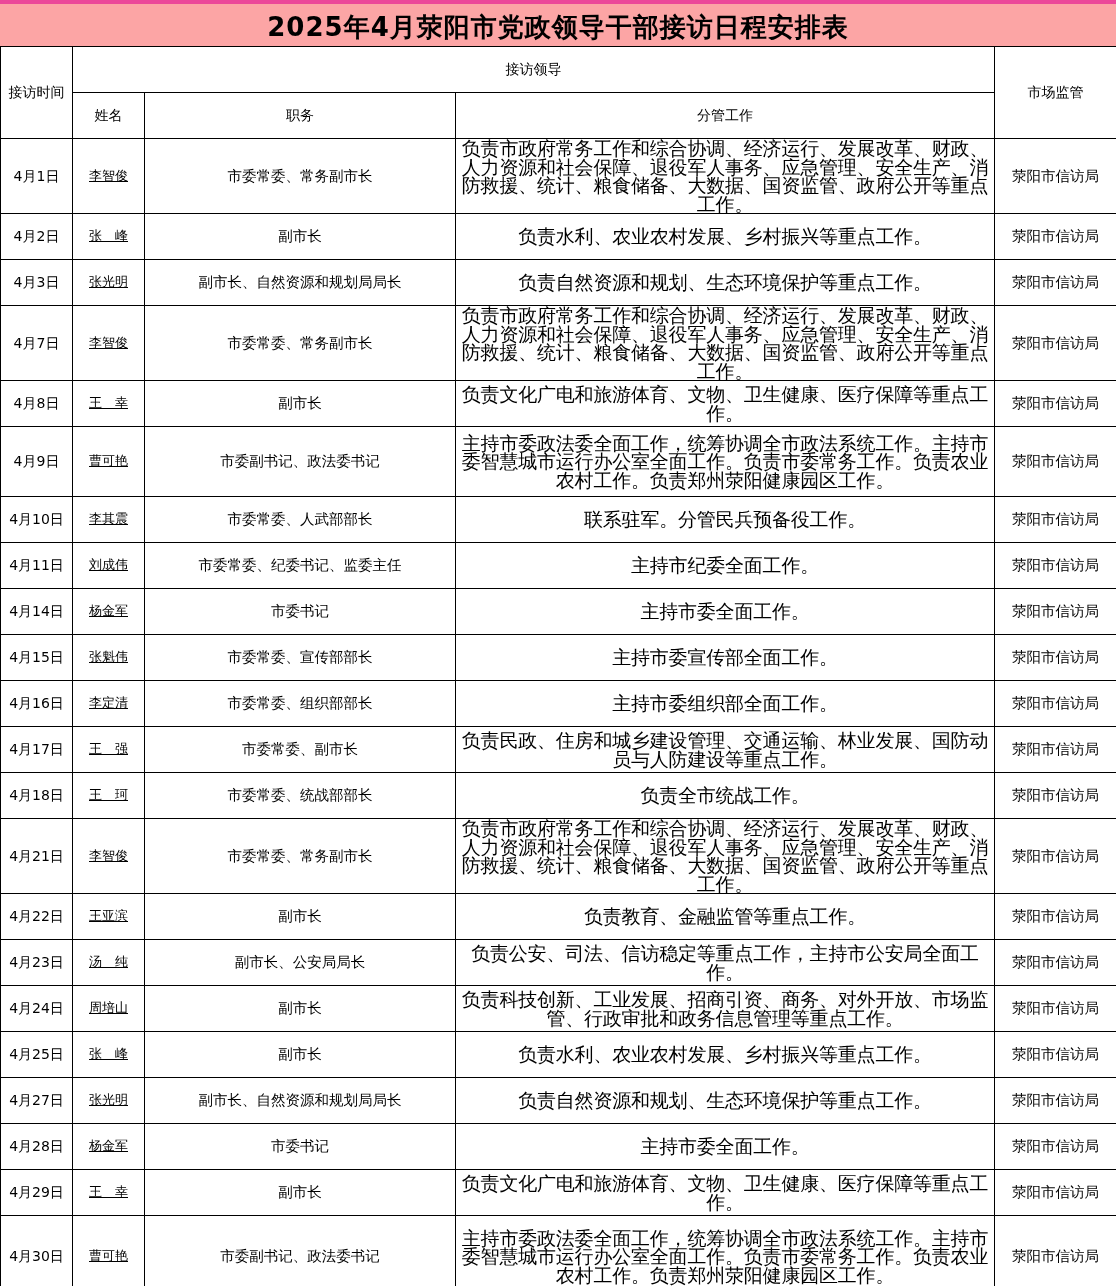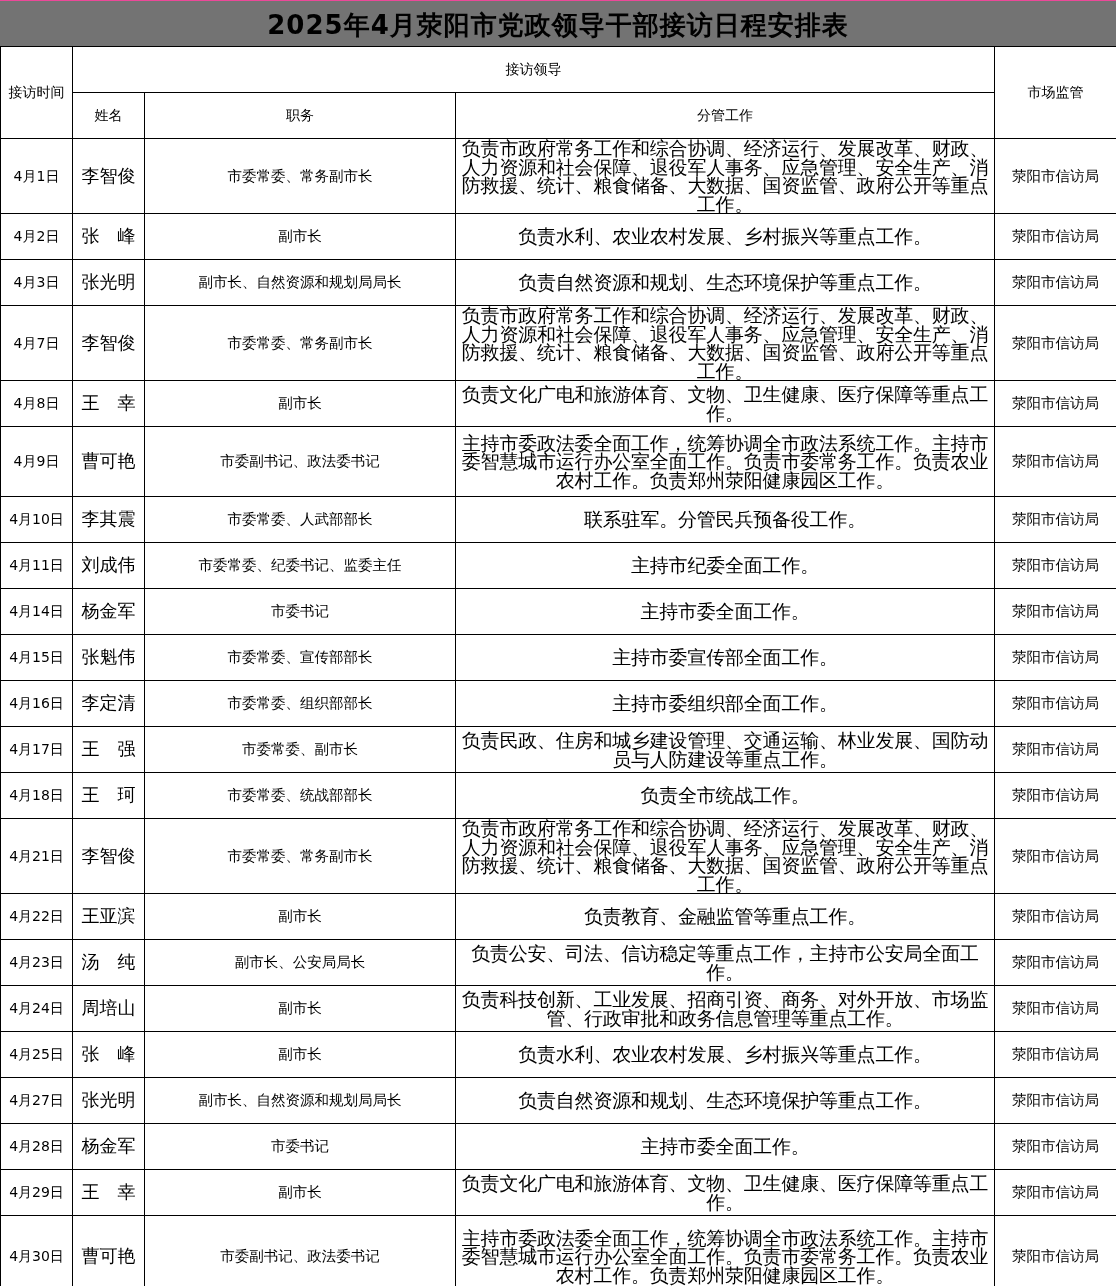--- a/index.html
+++ b/index.html
@@ -1,24 +1,24 @@
 <!DOCTYPE html>
 <html><head>
 <meta charset="utf-8">
 <style>
   html, body { margin:0; padding:0; background:#ffffff; }
   body { width:1116px; height:1286px; overflow:hidden; font-family:"DejaVu Sans", "Liberation Sans", sans-serif; color:#000; }
-  .title-bar { height:46px; background:#737373; border-top:1px solid #ec4899; box-sizing:border-box; display:flex; align-items:center; justify-content:center; }
+  .title-bar { height:46px; background:#fca5a5; border-top:4px solid #ec4899; box-sizing:border-box; display:flex; align-items:center; justify-content:center; }
   .title { font-size:26px; font-weight:bold; letter-spacing:1px; margin-top:4px; }
   table { border-collapse:collapse; table-layout:fixed; width:1116px; }
   td, th { border:1.5px solid #000; text-align:center; vertical-align:middle; font-weight:normal; font-size:14.5px; padding:0 4px; line-height:18.5px; box-sizing:border-box; }
   th { font-size:14px;margin-top:40px; }
   td.duty { padding:0 4px; text-align:center; font-size:19px; letter-spacing:-0.2px; }
   td.date { font-size:14px; padding:0; }
-  td.name { font-size:18px; padding:0; }
+  td.name { font-size:13px; padding:0;text-decoration:underline; }
   tr.r1 { height:46px; }
   tr.r2 { height:46px; }
 </style>
 </head>
 <body>
 
 <div class="title-bar">
   <div class="title">2025年4月荥阳市党政领导干部接访日程安排表</div>
 </div>
 

